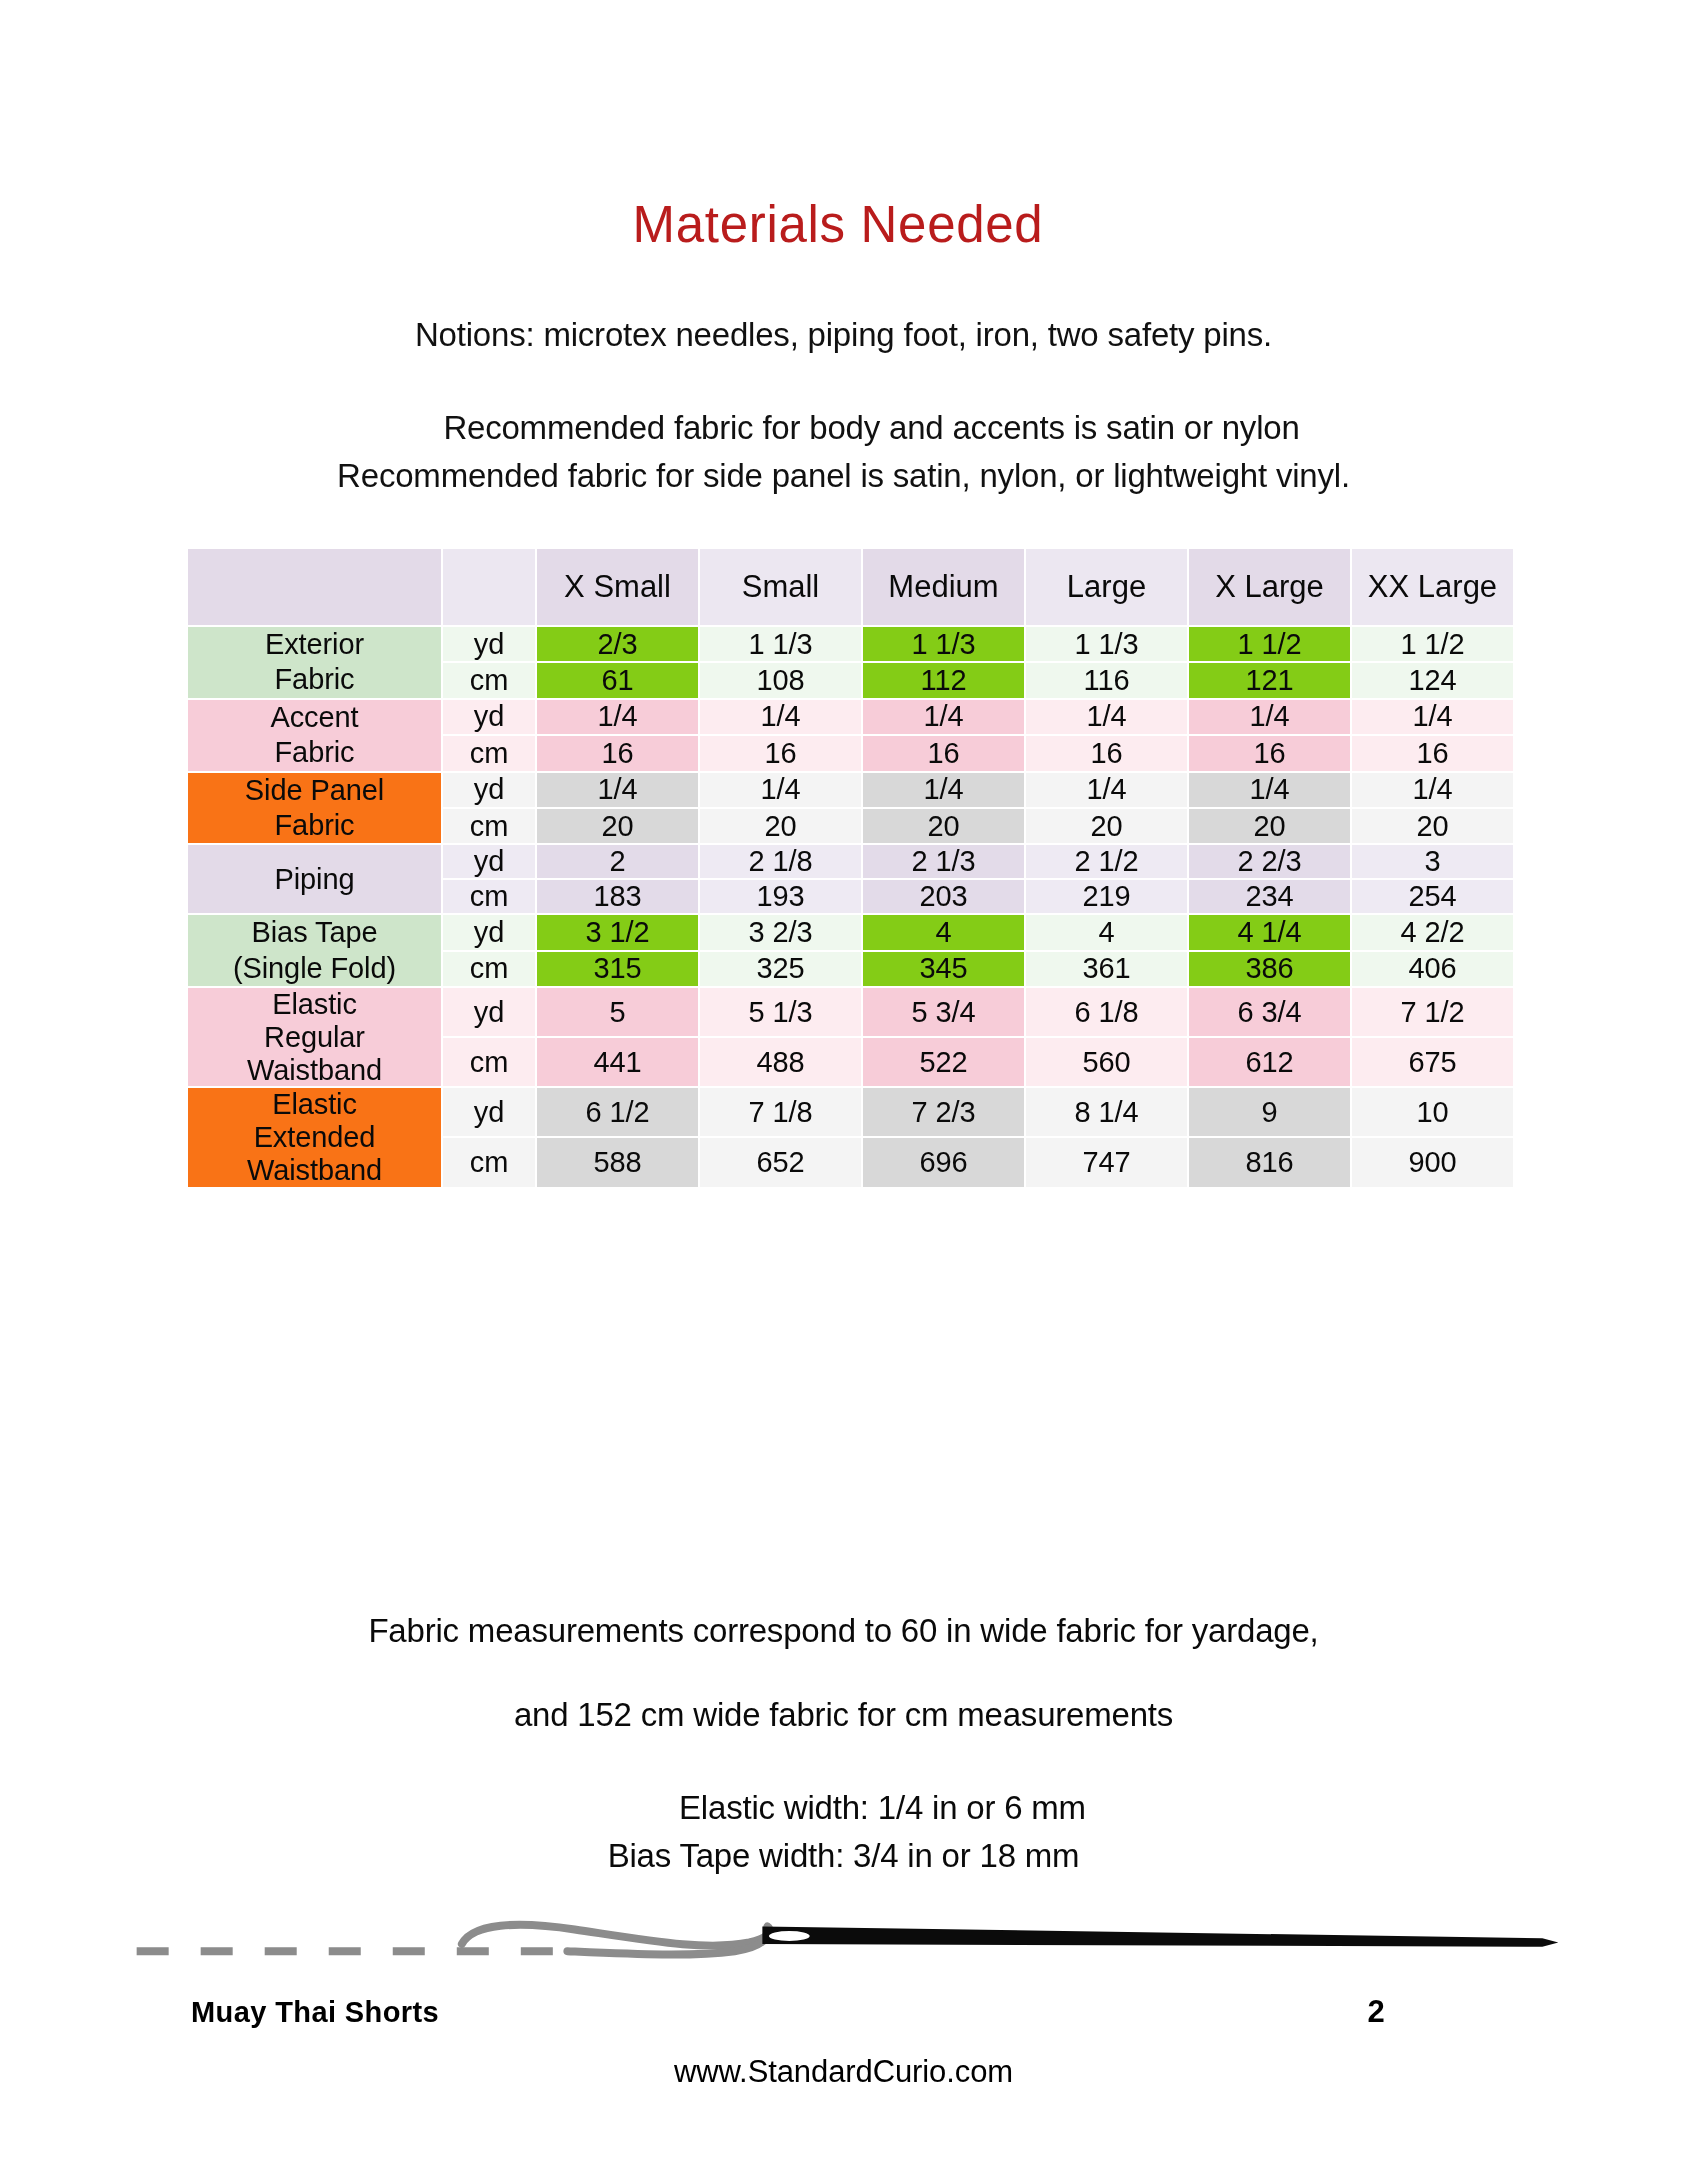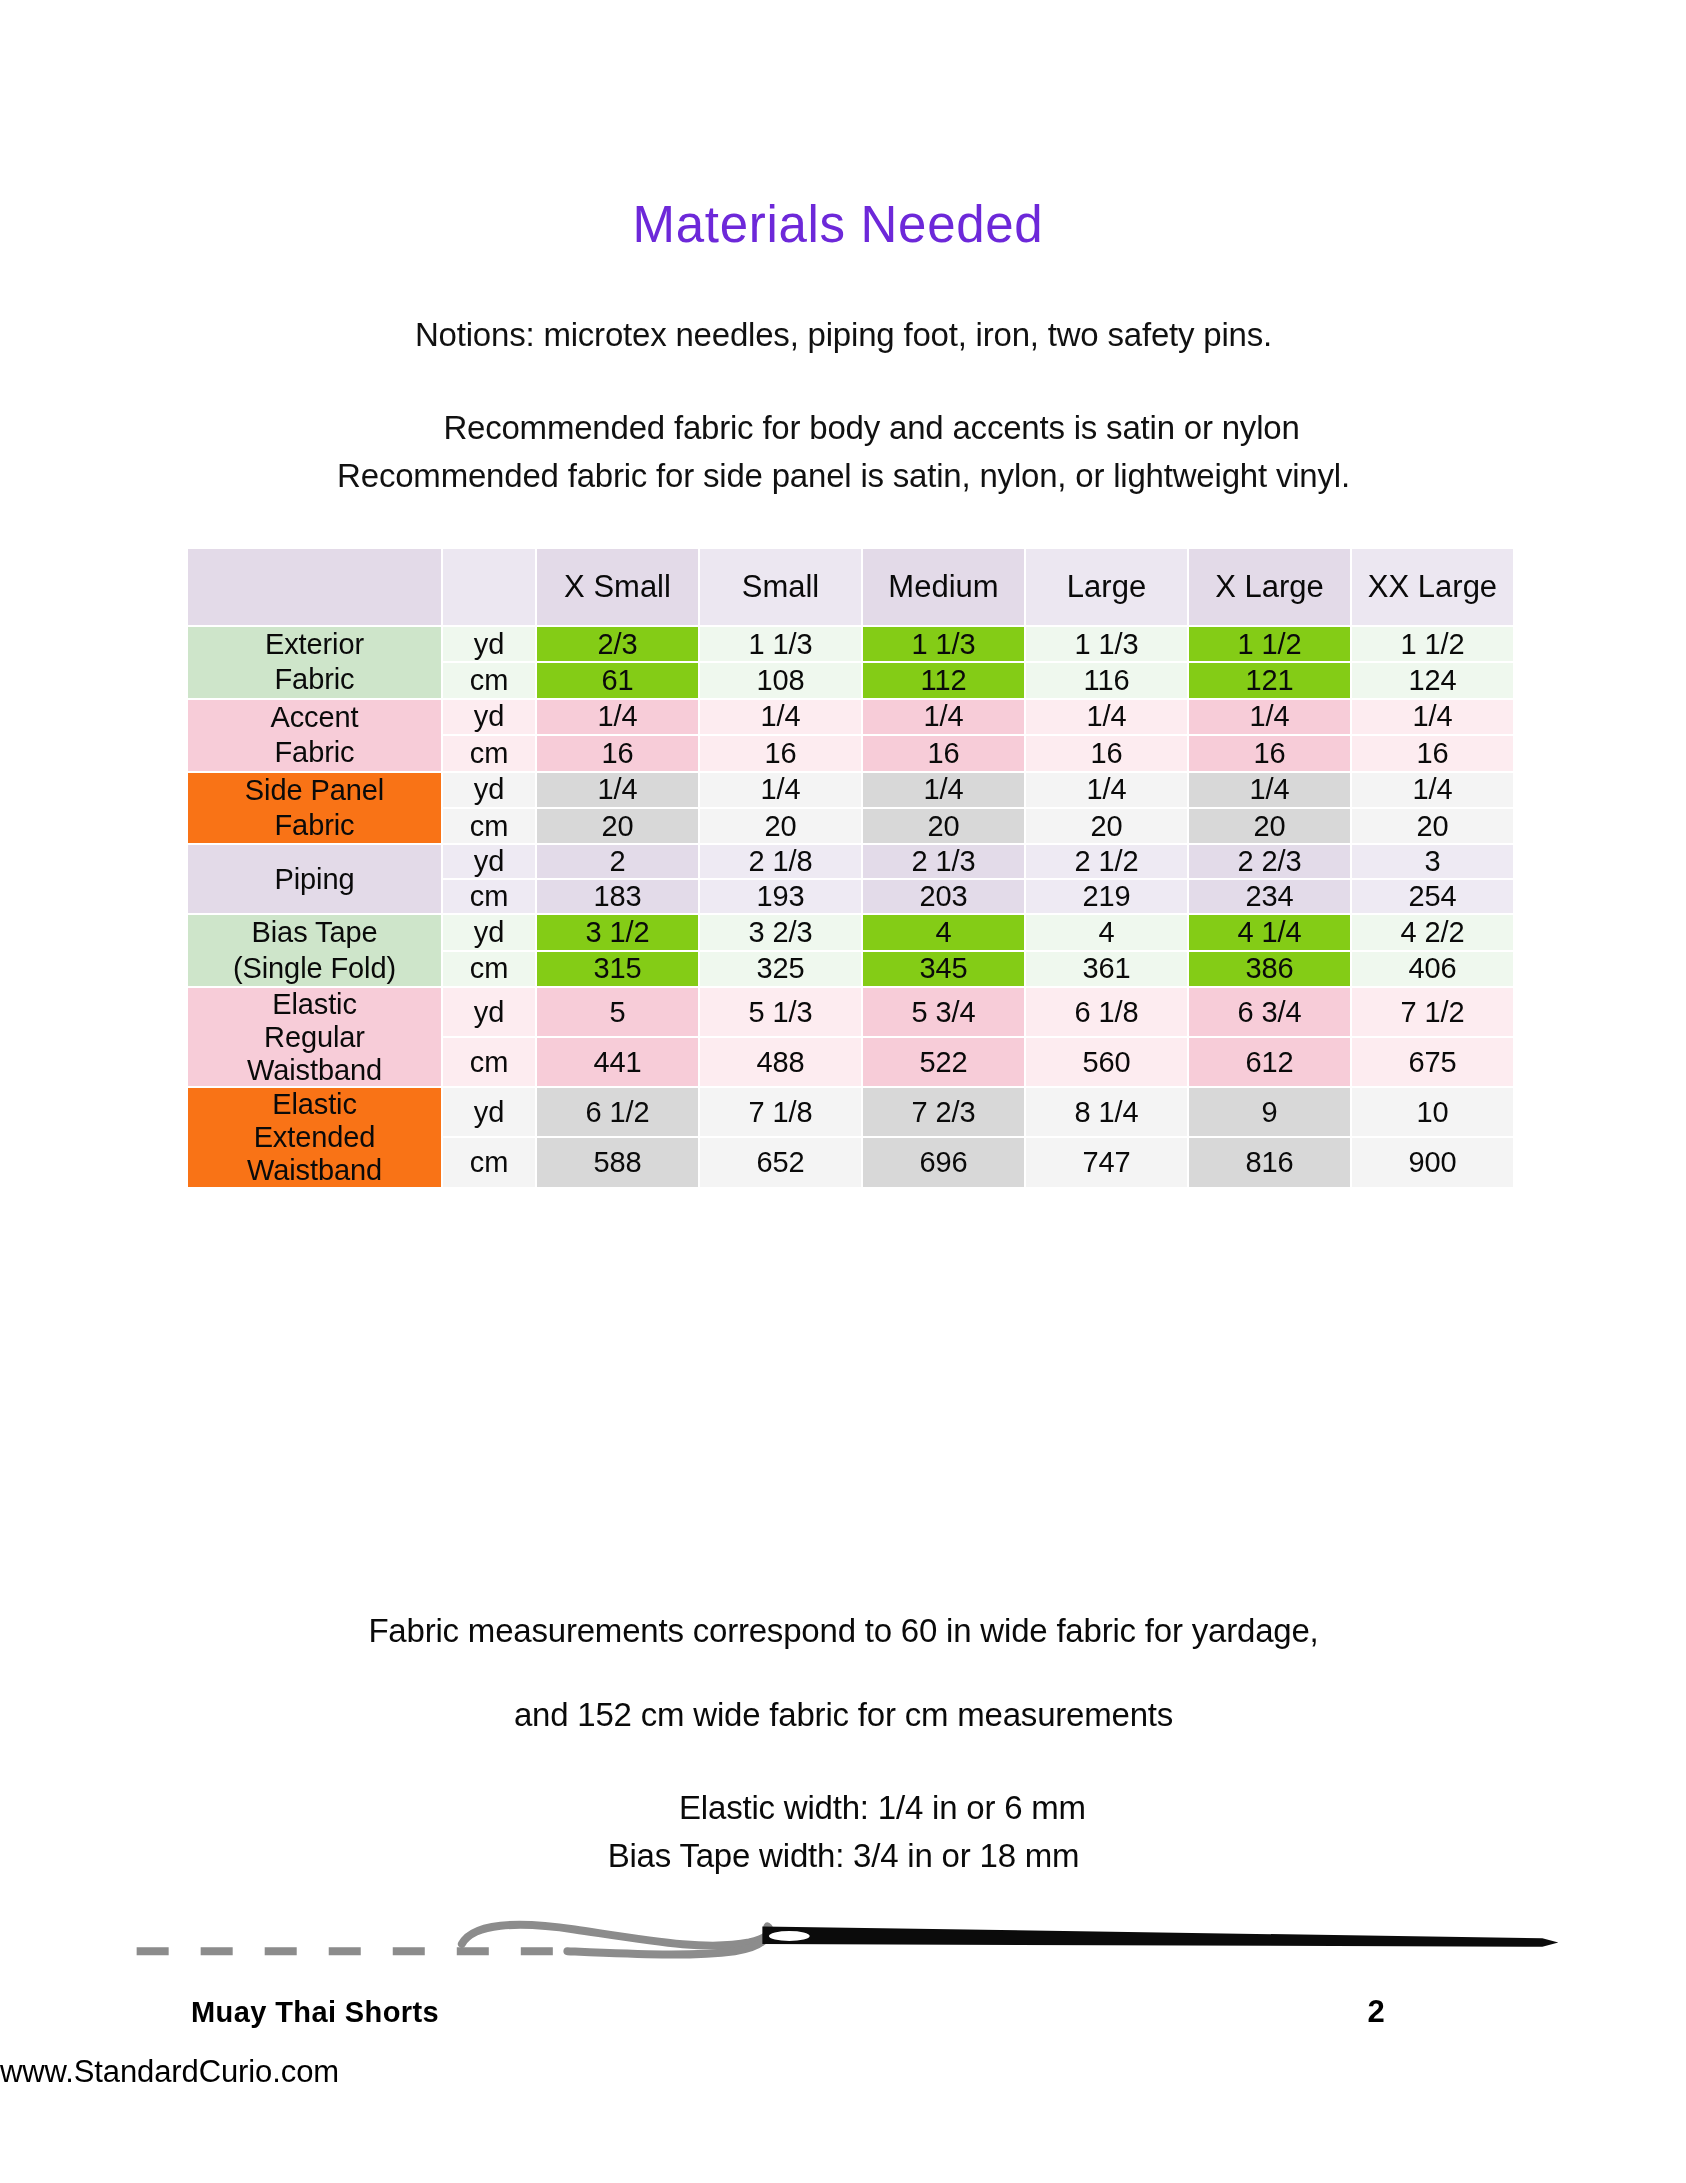--- a/index.html
+++ b/index.html
@@ -17,21 +17,21 @@
   }
 
   
   #page-title {
     position: absolute;
     top: 195px;
     left: 0;
     width: 1676px;
     text-align: center;
     font-size: 51px;
-    color: #6d28d9;
+    color: #b91c1c;
     letter-spacing: 0.7px;
     font-weight: 400;
   }
 
   
   .intro-line {
     position: absolute;
     left: 0;
     width: 1687px;
     text-align: center;
@@ -154,20 +154,21 @@
     text-align: center;
     font-size: 31px;
     font-weight: 700;
     color: #000000;
   }
   #footer-website {
     position: absolute;
     left: 0;
     top: 2054px;
     width: 1687px;
+    text-align: center;
     font-size: 31px;
     color: #000000;
     letter-spacing: -0.1px;
   }
 </style>
 </head>
 <body>
 
 <div id="page-title">Materials Needed</div>
 

